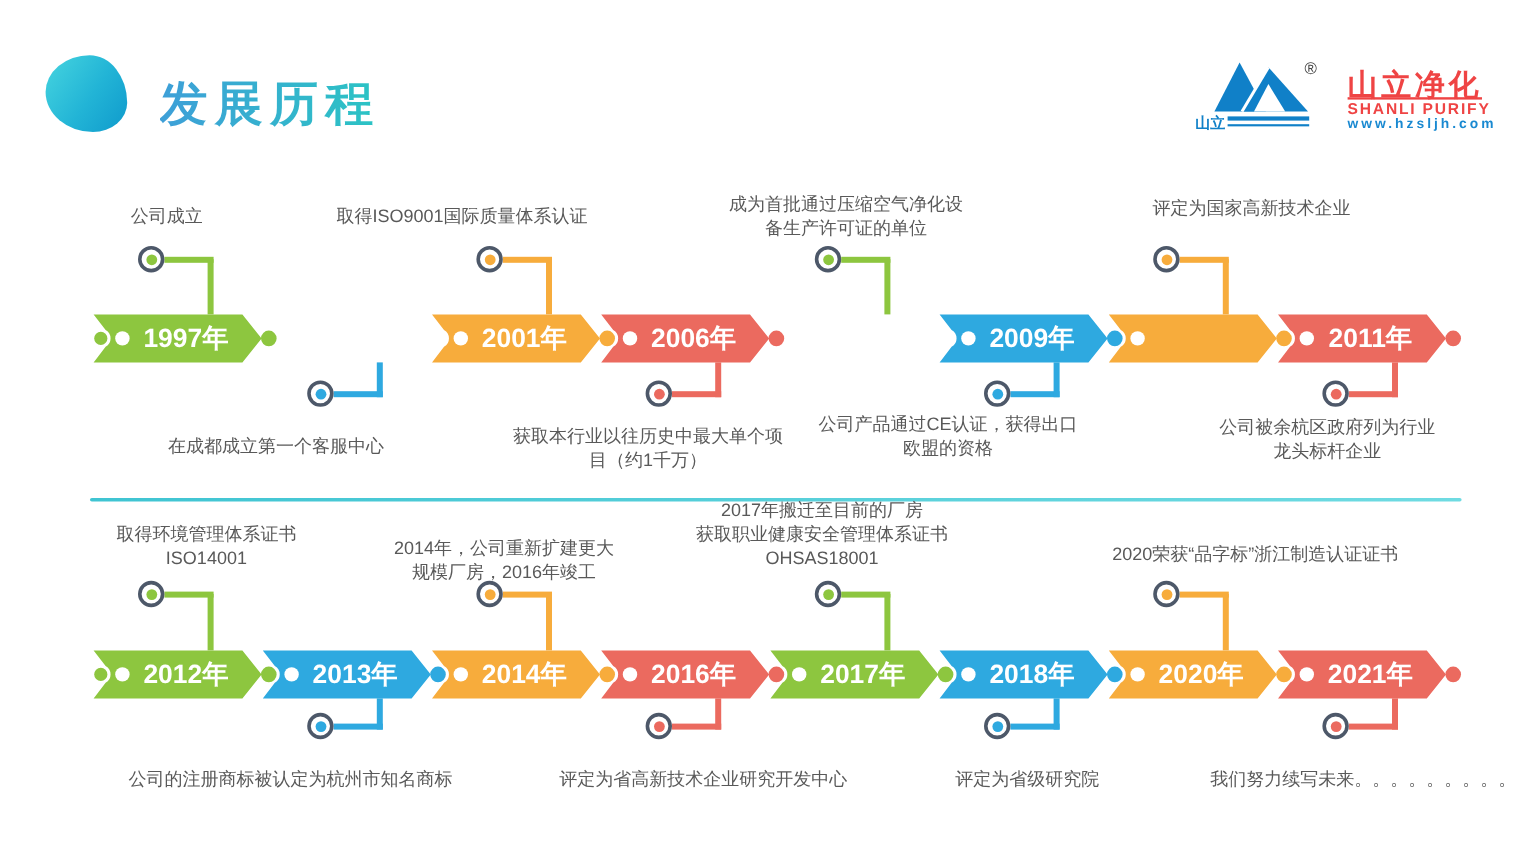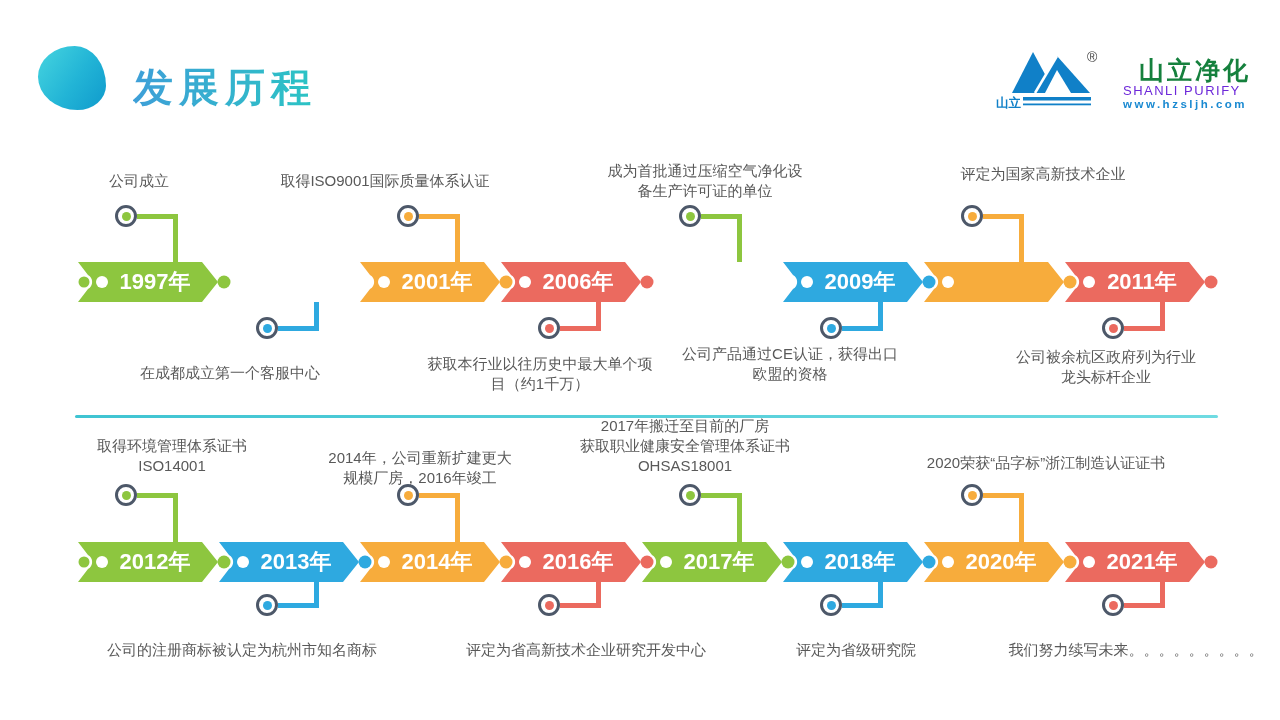--- a/index.html
+++ b/index.html
@@ -8,22 +8,22 @@
   
   .blob{position:absolute;left:38px;top:46px;width:68px;height:64px;
         background:linear-gradient(125deg,#41d0de 8%,#22b4d6 55%,#0f9acc 100%);
         border-radius:54% 46% 42% 58% / 48% 62% 38% 52%;}
   .title{position:absolute;left:133px;top:64px;margin:0;font-size:40px;font-weight:700;
          letter-spacing:6px;line-height:46px;
          background:linear-gradient(90deg,#3e9fd8,#2bc4c4);
          -webkit-background-clip:text;background-clip:text;color:transparent;text-align:center;-webkit-text-fill-color:transparent;}
   .logo{position:absolute;left:995px;top:46px;width:270px;height:66px;}
   .logo-svg{position:absolute;left:0;top:0;}
-  .logo-zh{position:absolute;left:144px;top:8px;font-size:25px;font-weight:700;color:#15803d;letter-spacing:3px;}
-  .logo-en{position:absolute;left:128px;top:37px;font-size:13px;font-weight:400;color:#6d28d9;letter-spacing:1.5px;}
+  .logo-zh{position:absolute;left:128px;top:8px;font-size:25px;font-weight:700;color:#ef4444;letter-spacing:3px;text-decoration:underline;}
+  .logo-en{position:absolute;left:128px;top:37px;font-size:13px;font-weight:700;color:#ef4444;letter-spacing:1.5px;}
   .logo-url{position:absolute;left:128px;top:52px;font-size:11.5px;font-weight:700;color:#1989d1;letter-spacing:2.5px;}
   
   .divider{position:absolute;left:75px;top:415px;width:1143px;height:2.5px;border-radius:2px;
            background:linear-gradient(90deg,#3fc4d2,#6fdbe2);}
   
   .seg{position:absolute;width:160px;height:44px;}
   .seg .year{position:absolute;left:10px;top:2px;width:140px;height:40px;line-height:40px;
              text-align:center;color:#fff;font-size:22px;font-weight:700;}
   .f-green{fill:#8dc63f}.f-blue{fill:#2ea9e0}.f-orange{fill:#f7ac3c}.f-red{fill:#eb6a5f}
   .bg-green{background:#8dc63f}.bg-blue{background:#2ea9e0}.bg-orange{background:#f7ac3c}.bg-red{background:#eb6a5f}

